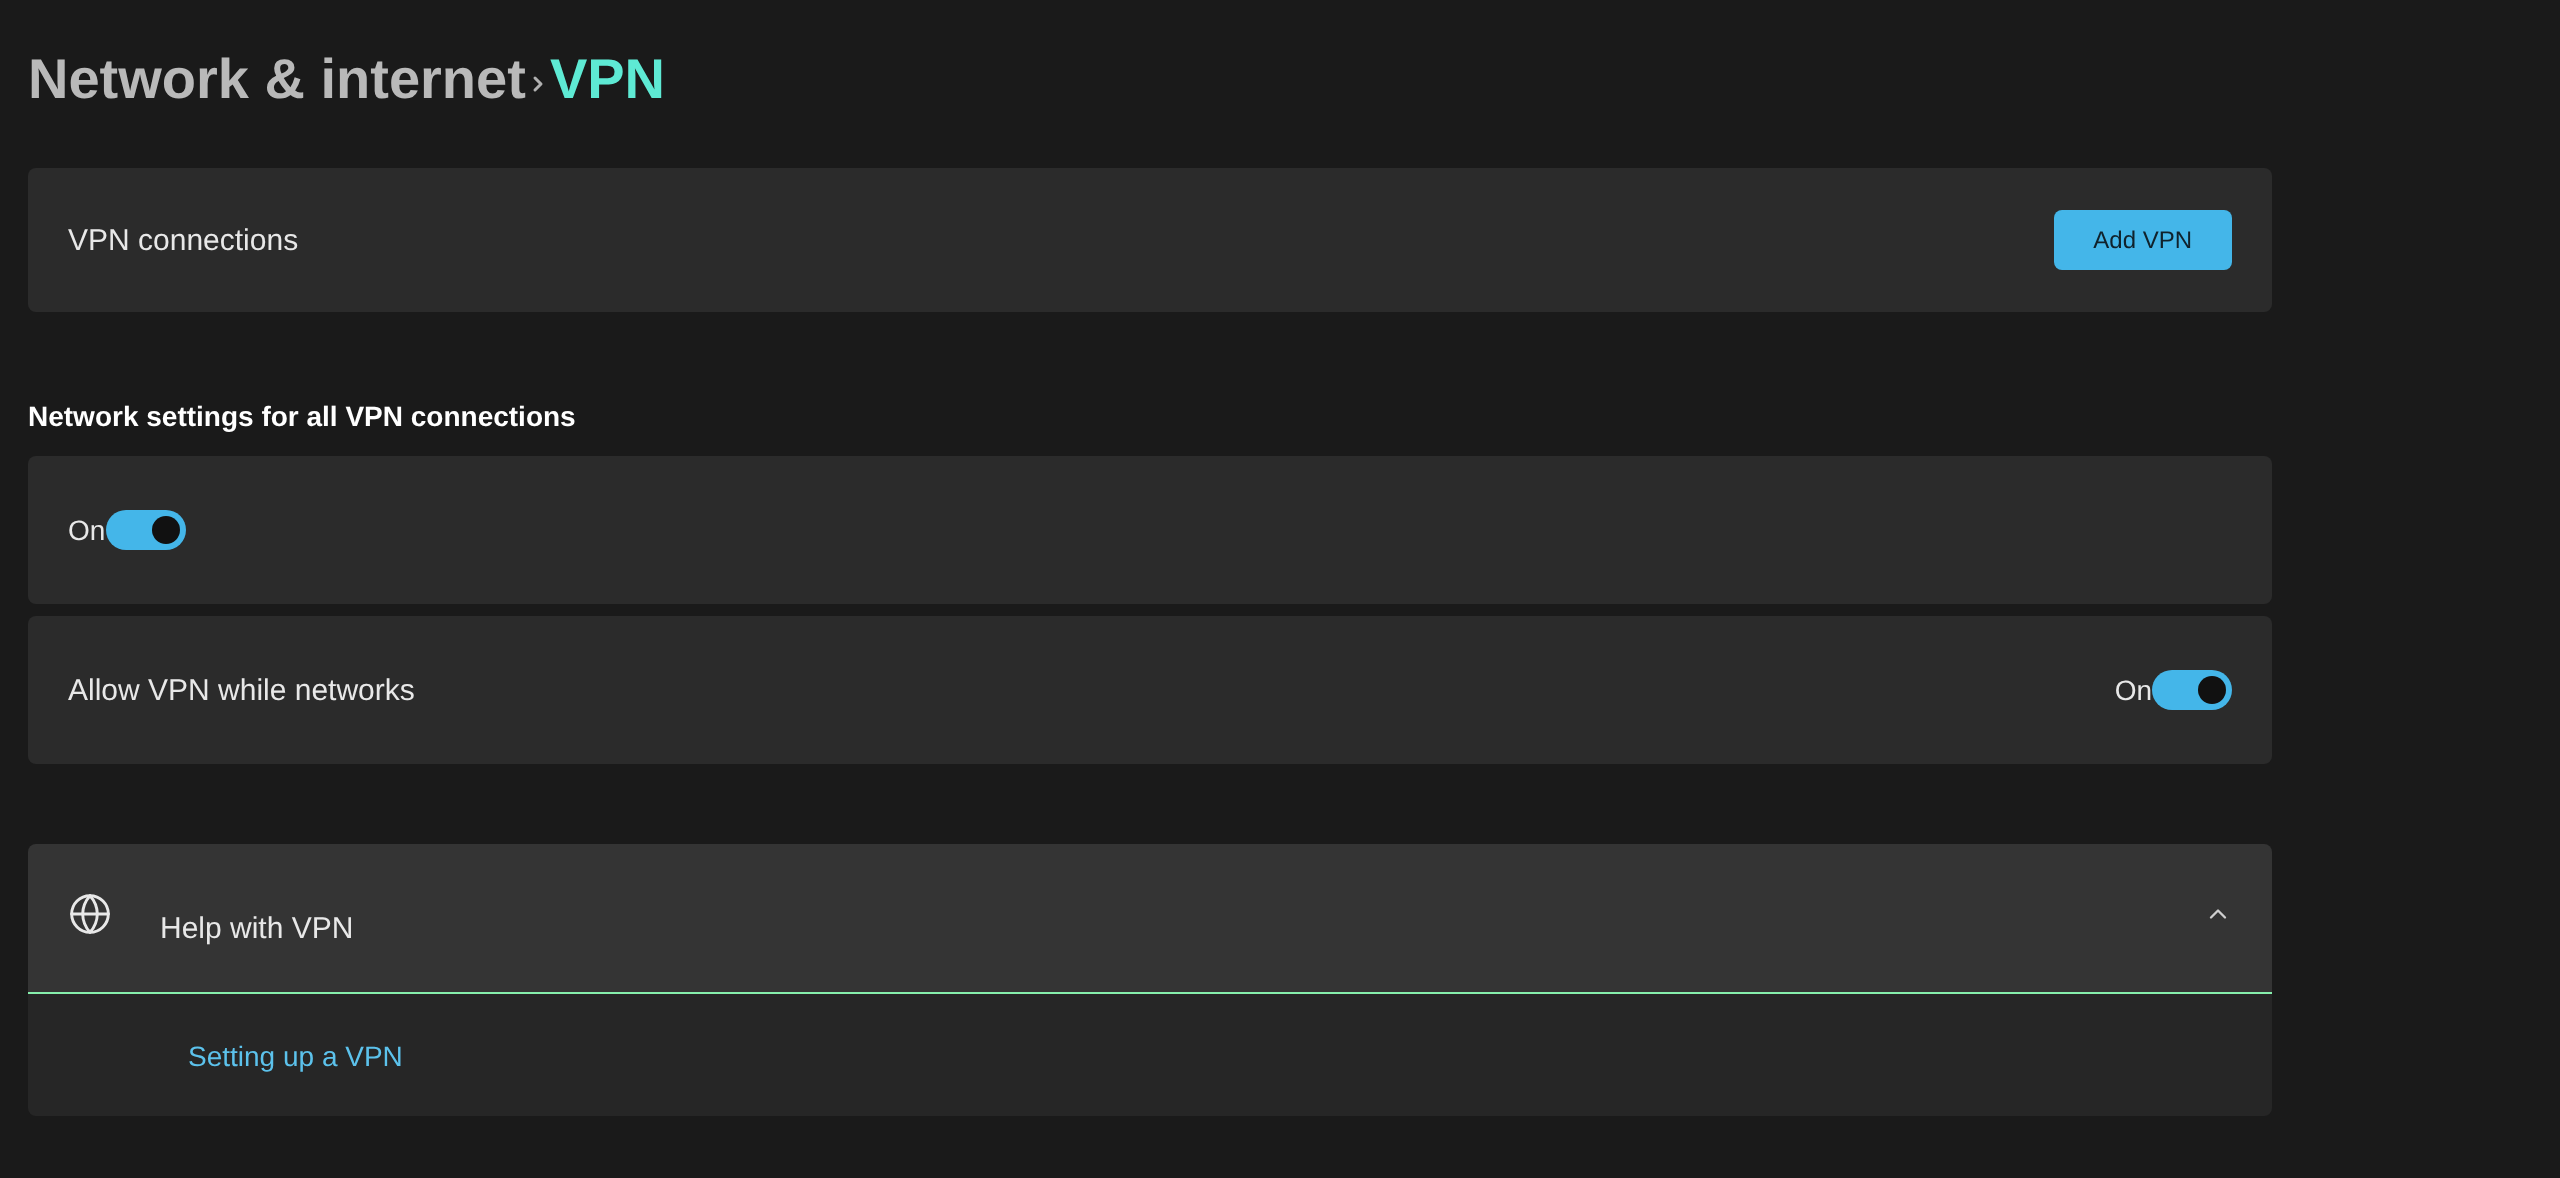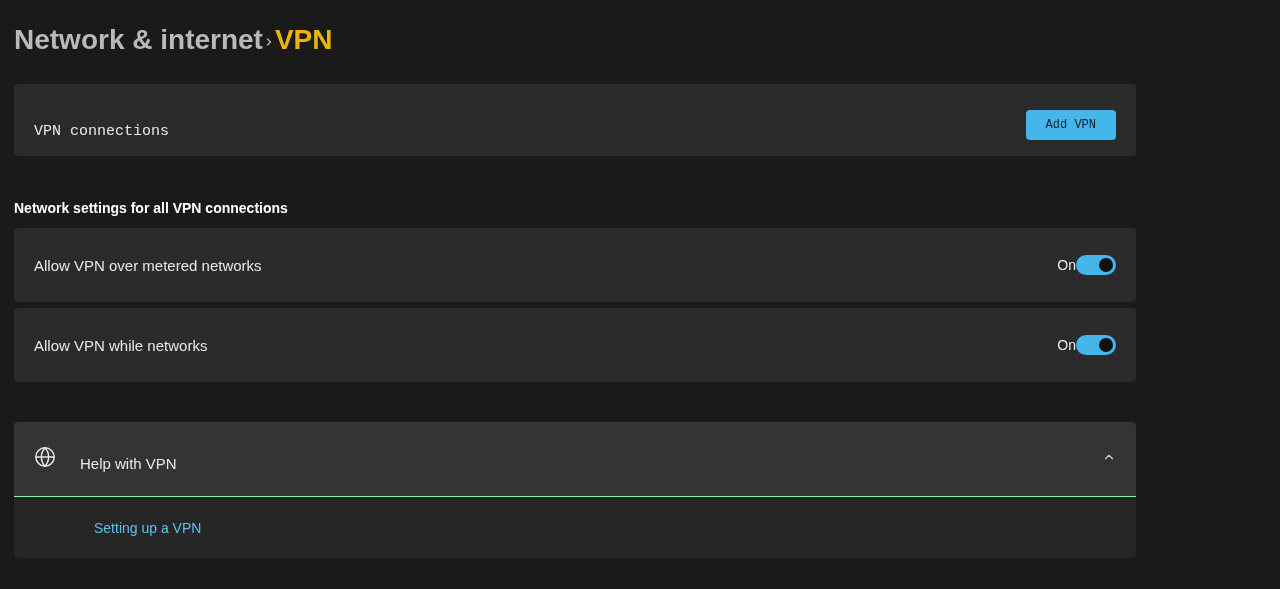--- a/index.html
+++ b/index.html
@@ -31,32 +31,31 @@
     color: #b9b9b9;
   }
   .breadcrumb-sep {
     font-size: 18px;
     color: #b0b0b0;
     margin-top:4px;
   }
   .breadcrumb-current {
     font-size: 28px;
     font-weight: 600;
-    color: #eab308;
+    color: #5eead4;
   }
   .card {
     background-color: #2b2b2b;
     border-radius: 4px;
     padding: 16px 20px;
     height: 72px;
     display: flex;
-    align-items: flex-end;
+    align-items: center;
     justify-content: space-between;
     margin-bottom: 6px;
-    font-family: Liberation Mono, monospace;
   }
   .card-label {
     font-size: 15px;
     color: #e8e8e8;
   }
   .btn-accent {
     background-color: #44b6e9;
     color: #10222c;
     border: none;
     border-radius: 4px;
@@ -166,21 +165,20 @@
   </div>
 
   <div class="card">
     <span class="card-label">VPN connections</span>
     <button class="btn-accent">Add VPN</button>
   </div>
 
   <div class="section-header">Network settings for all VPN connections</div>
 
   <div class="toggle-row">
-    <span class="card-label">Allow VPN over metered networks</span>
     <div class="toggle-right">
       <span class="toggle-state">On</span>
       <div class="switch">
         <div class="switch-knob"></div>
       </div>
     </div>
   </div>
 
   <div class="toggle-row">
     <span class="card-label">Allow VPN while networks</span>

